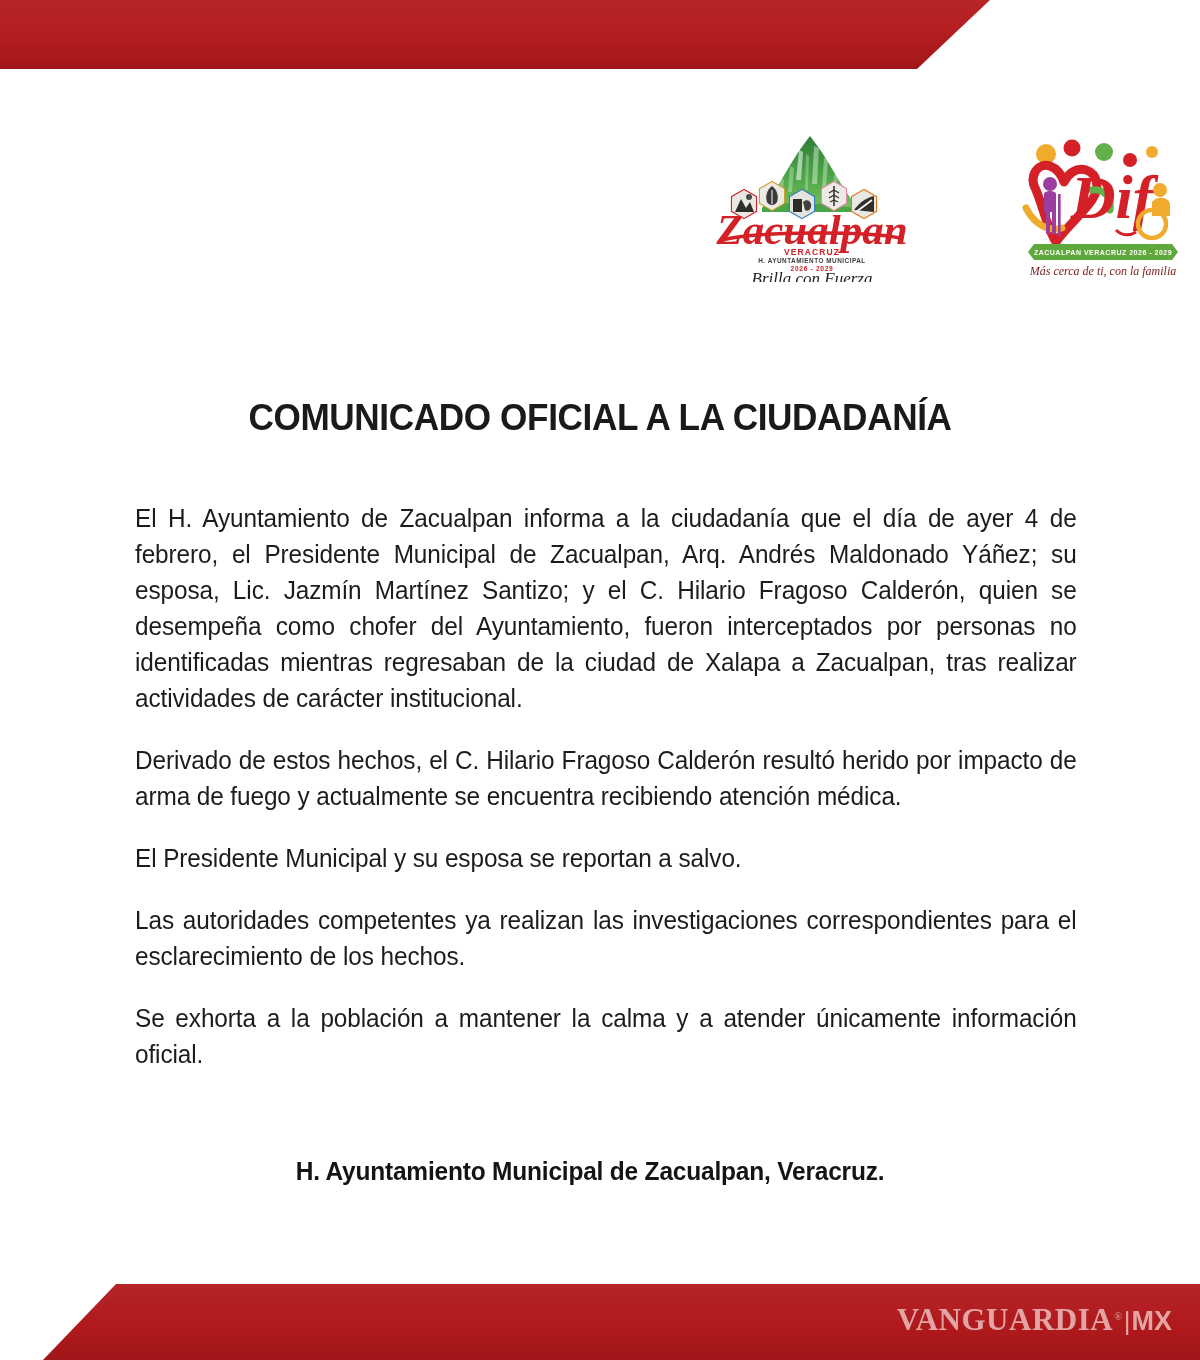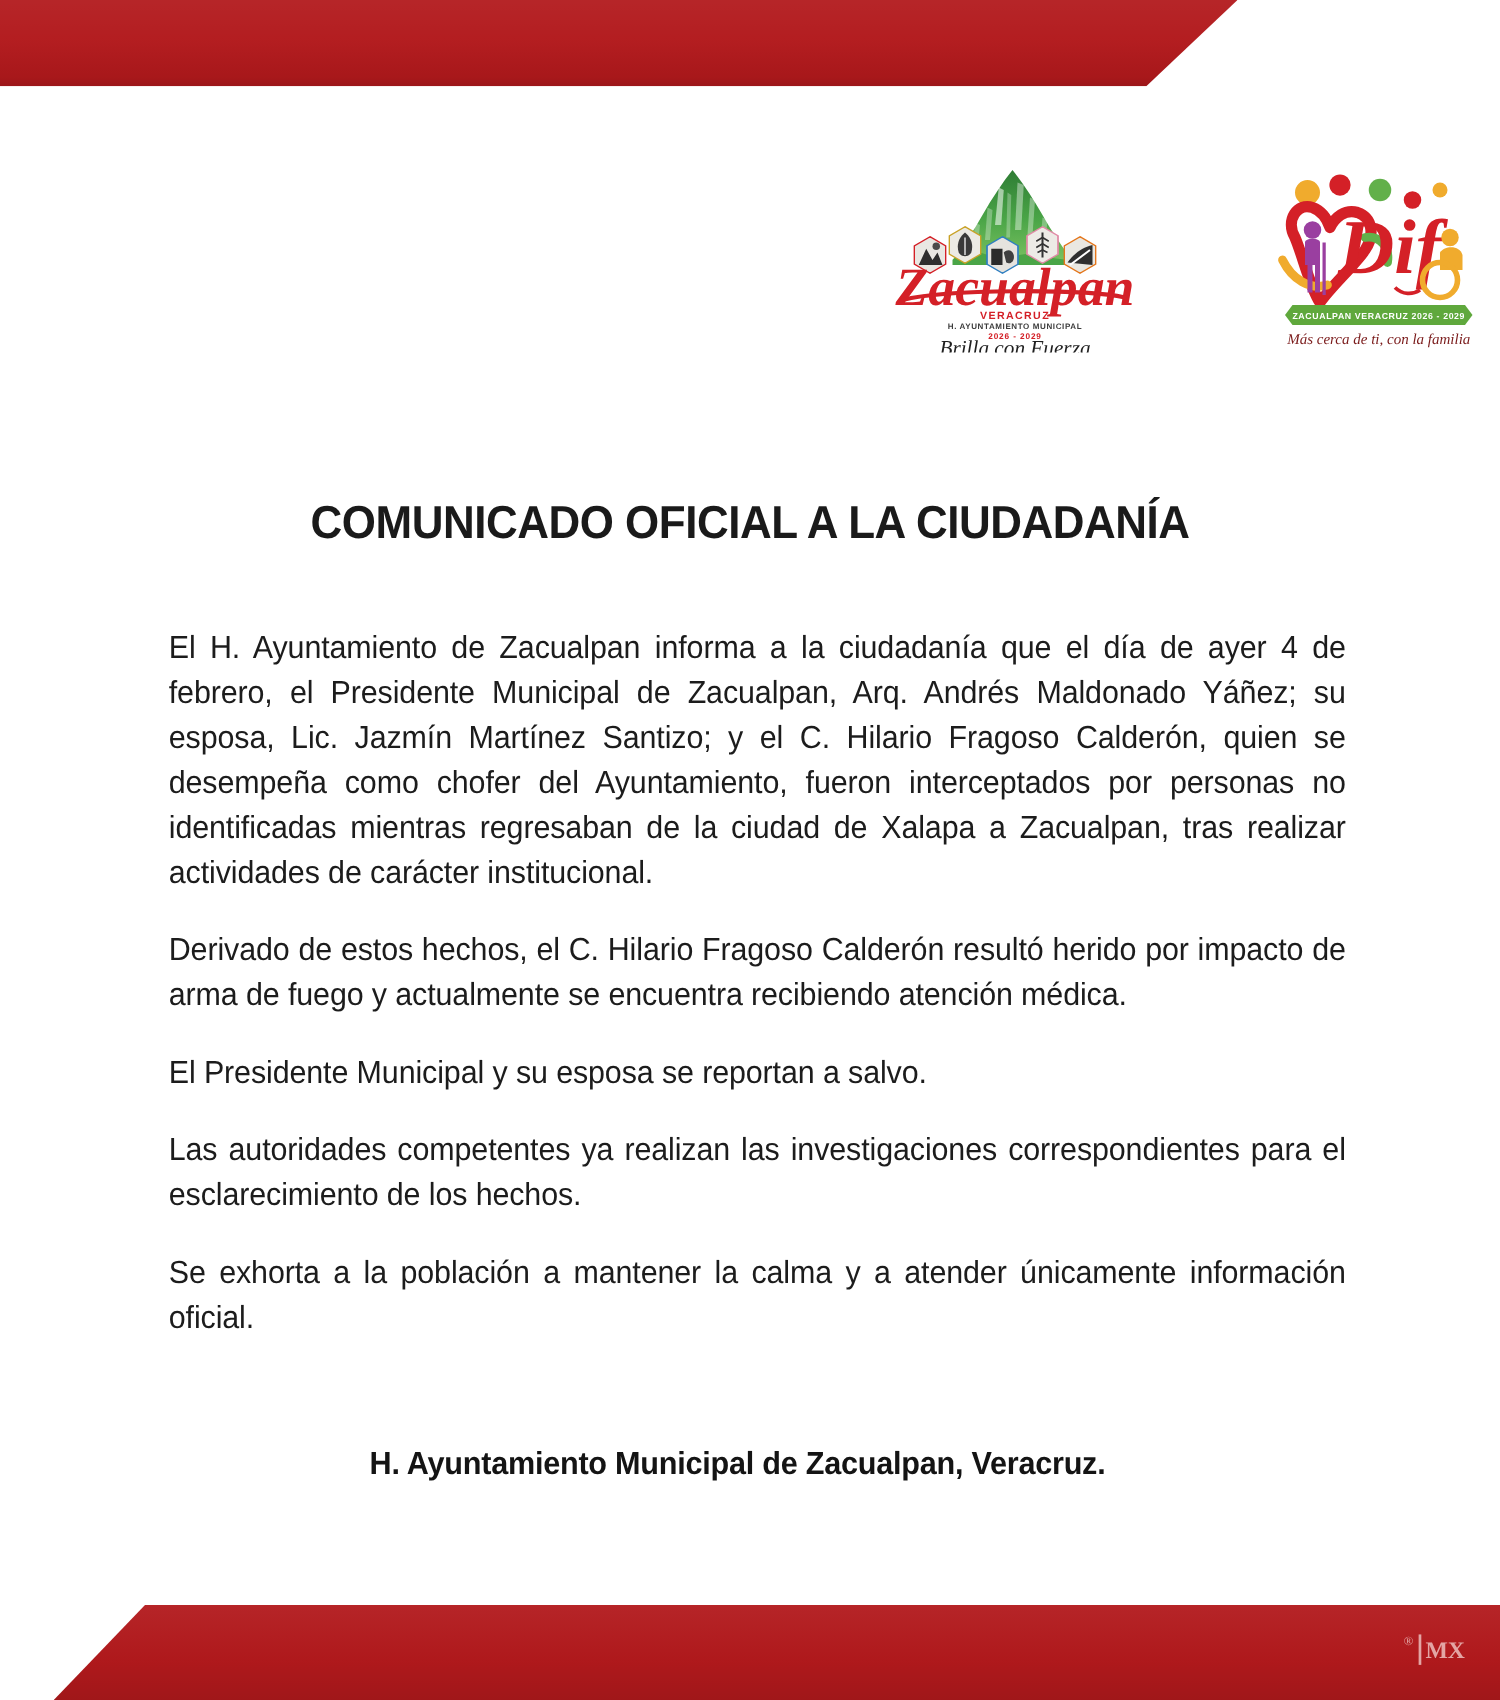--- a/index.html
+++ b/index.html
@@ -93,23 +93,23 @@
     top: -10px;
     margin-left: 1px;
   }
   .watermark .wm-bar {
     font-family: "Liberation Sans", sans-serif;
     font-size: 26px;
     margin: 0 1px 0 2px;
     font-weight: 300;
   }
   .watermark .wm-sub {
-    font-family: Liberation Serif, serif;
+    font-family: Liberation Sans, sans-serif;
     font-weight: 700;
-    font-size: 19px;
+    font-size: 27px;
     letter-spacing: 0px;
   }
 
   
   .logo-row {
     position: absolute;
     top: 132px;
     left: 0;
     width: 1200px;
     height: 160px;
@@ -314,19 +314,20 @@
     <p class="para">Las autoridades competentes ya realizan las investigaciones correspondientes para el esclarecimiento de los hechos.</p>
     <p class="para">Se exhorta a la población a mantener la calma y a atender únicamente información oficial.</p>
   </div>
 
   <div class="signature">H. Ayuntamiento Municipal de Zacualpan, Veracruz.</div>
 
   <div class="banner-bottom">
     <div class="shape"></div>
     <div class="shade"></div>
     <div class="watermark">
+      <span class="wm-main">VANGUARDIA</span>
       <span class="wm-reg">®</span>
       <span class="wm-bar">|</span>
       <span class="wm-sub">MX</span>
     </div>
   </div>
 
 </div>
 
 </body></html>

